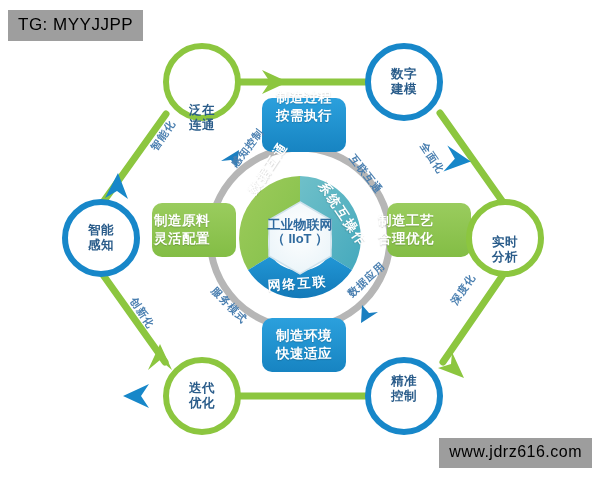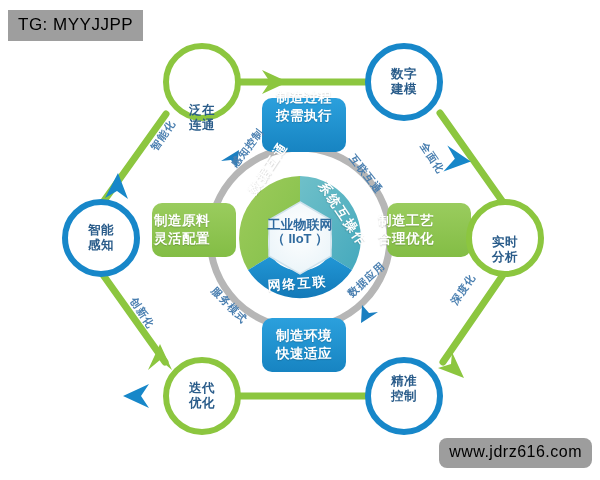--- a/index.html
+++ b/index.html
@@ -10,21 +10,21 @@
   }
   #stage{position:absolute;left:0;top:0;width:600px;height:480px;}
   svg#diagram{position:absolute;left:0;top:0;width:600px;height:480px;}
 
   .wm{
     position:absolute;background:#9e9e9e;color:#000000;
     font-size:17px;letter-spacing:.5px;line-height:1;
     padding:6px 10px 8px 10px;white-space:nowrap;
   }
   #wm-top{left:8px;top:10px;}
-  #wm-bottom{right:8px;bottom:12px;font-size:16px;background:#9d9d9d;border-radius:8px;}
+  #wm-bottom{right:8px;bottom:12px;font-size:16px;background:#9d9d9d;}
 
   .node-label{
     position:absolute;text-align:center;color:#2a5c8a;
     font-size:12.5px;line-height:15px;font-weight:bold;
     letter-spacing:.5px;white-space:pre;
   }
   .box-label{
     position:absolute;text-align:center;color:#ffffff;
     font-size:13.5px;line-height:18px;font-weight:bold;
     letter-spacing:.5px;white-space:pre;

